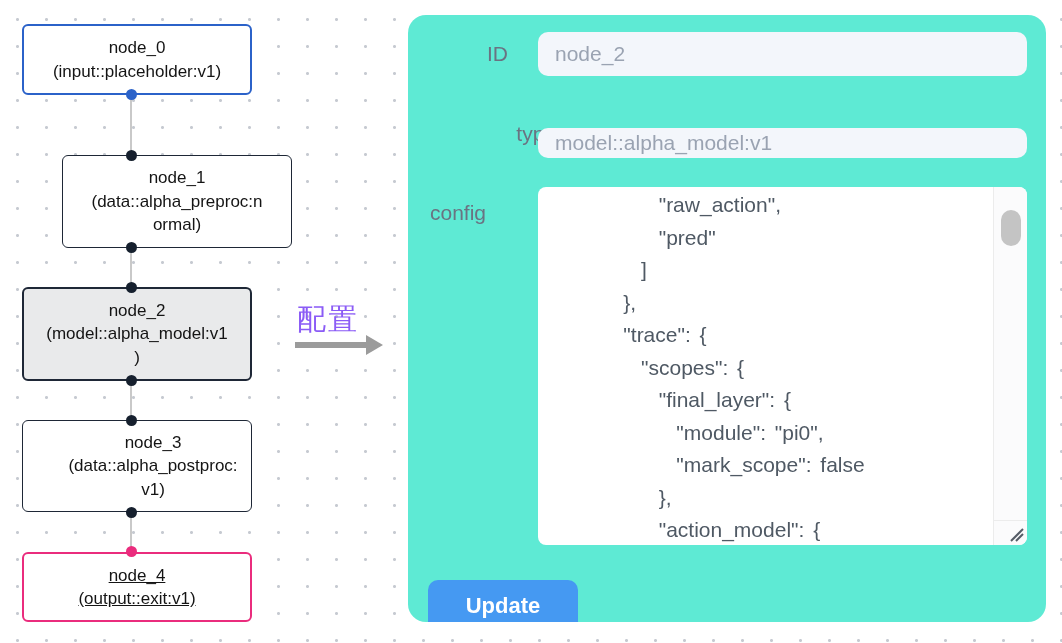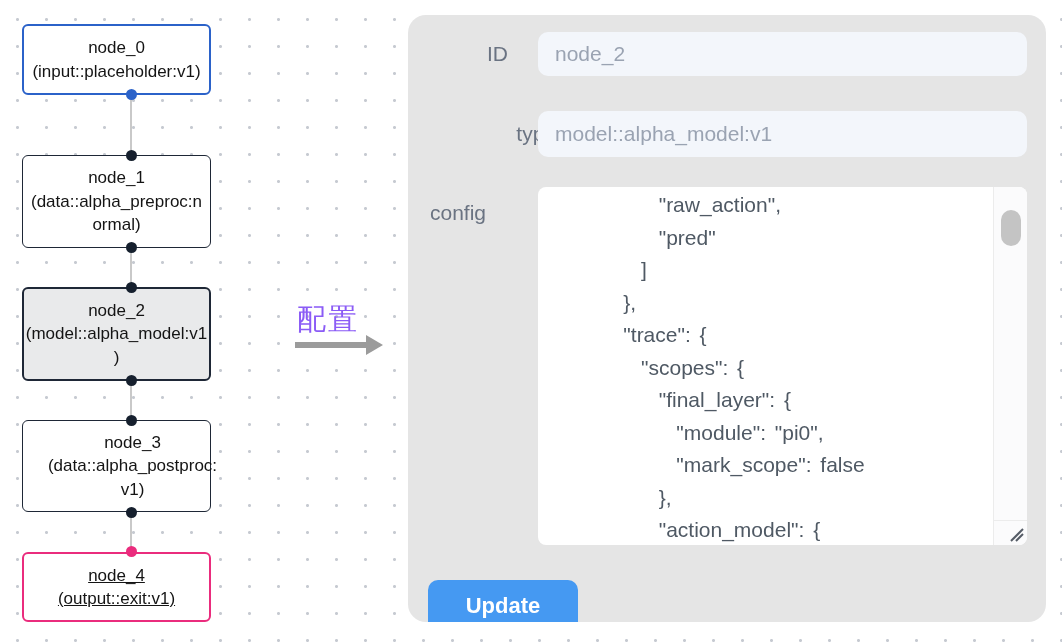--- a/index.html
+++ b/index.html
@@ -6,26 +6,26 @@
   html,body { width:1062px; height:643px; background:#ffffff; overflow:hidden;
               font-family:"Liberation Sans","DejaVu Sans",sans-serif; }
   .stage { position:relative; width:1062px; height:643px; }
 
   
   .dots { position:absolute; inset:0;
     background-image:radial-gradient(circle,#c6cad1 1.3px,transparent 1.6px);
     background-size:29px 27px; background-position:3px 6px; }
 
   
-  .node { position:absolute; left:22px; width:189px; background:#ffffff;
+  .node { position:absolute; left:22px; width:230px; background:#ffffff;
     border:1.5px solid #1e2736; border-radius:6px; display:flex;
     align-items:center; justify-content:center; text-align:center;
     font-size:17px; line-height:23.5px; color:#141414; white-space:pre-line; cursor:pointer; }
   .n0 { top:24px;  height:71px; border:2px solid #2b62c9; }
-  .n1 { top:155px; height:93px; }
+  .n1 { top:155px; height:93px;margin-left:40px; }
   .n2 { top:287px; height:94px; border-width:2.5px; background:#e9eaeb; }
   .n3 { top:420px; height:92px;padding-left:32px; }
   .n4 { top:552px; height:70px; border:2px solid #ea2c7d;text-decoration:underline; }
 
   .edge { position:absolute; left:130px; width:2px; background:#c9c9c9; }
   .e0 { top:94px;  height:61px; }
   .e1 { top:248px; height:40px; }
   .e2 { top:381px; height:39px; }
   .e3 { top:512px; height:40px; }
 
@@ -38,31 +38,31 @@
   .trans-label { position:absolute; left:297px; top:300px; font-size:29px;
     font-weight:500; color:#8b5cf6; letter-spacing:2px; }
   .arrow-shaft { position:absolute; left:295px; top:342px; width:72px; height:6px;
     background:#9b9b9b; }
   .arrow-head { position:absolute; left:366px; top:335px; width:0; height:0;
     border-left:17px solid #9b9b9b; border-top:10px solid transparent;
     border-bottom:10px solid transparent; }
 
   
   .panel { position:absolute; left:408px; top:15px; width:638px; height:607px;
-    background:#e5e5e5; border-radius:18px; overflow:hidden; }
+    background:#5eead4; border-radius:18px; overflow:hidden; }
   .f-label { position:absolute; left:0; width:100px; text-align:right;
     font-size:21px; color:#6a7382; }
   .lbl-id   { top:17px;  height:44px; line-height:44px; }
   .lbl-type { top:96px;  height:46px; line-height:46px;margin-left:48px; }
   .lbl-conf { top:183px; height:30px; line-height:30px;text-align:center; }
   .f-input { position:absolute; left:130px; width:489px; background:#f3f6fb;
     border:none; outline:none; border-radius:10px; padding:0 17px;
     font-size:21px; color:#9aa3b2; font-family:"Liberation Sans","DejaVu Sans",sans-serif; }
   .in-id   { top:17px; height:44px; }
-  .in-type { top:96px; height:46px; }
+  .in-type { top:113px; height:30px; }
 
   .ta { position:absolute; left:130px; top:172px; width:489px; height:358px;
     background:#ffffff; border-radius:8px; overflow:hidden; }
   .code { position:absolute; inset:0 34px 0 0; padding:2px 0 0 50px;
     white-space:pre; font-size:21px; line-height:32.5px; word-spacing:3px;
     color:#4f5964; }
   .sb-track { position:absolute; top:0; right:0; bottom:25px; width:34px;
     background:#fbfbfc; border-left:1px solid #ececec; }
   .sb-thumb { position:absolute; top:23px; left:7px; width:20px; height:36px;
     border-radius:10px; background:#c4c4c4; cursor:pointer; }

